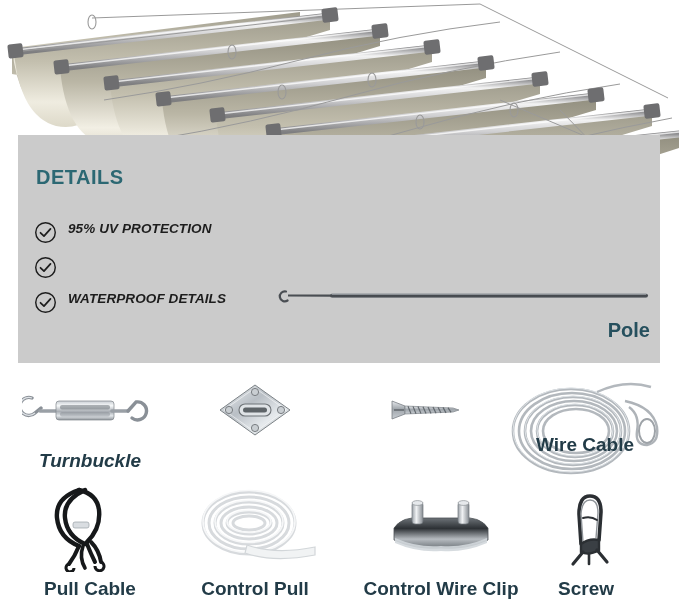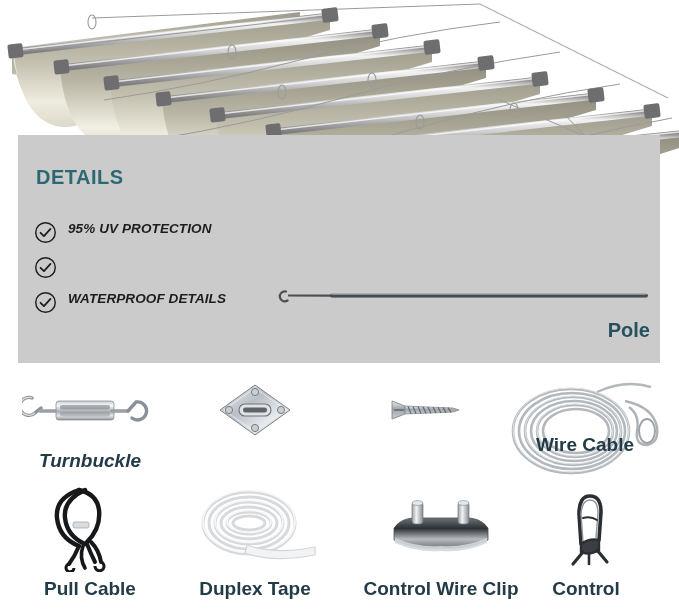--- a/index.html
+++ b/index.html
@@ -416,21 +416,21 @@
           </g>
           <g fill="none" stroke="#f6f7f8" stroke-width="1.6">
             <ellipse cx="60" cy="36.5" rx="46" ry="31"></ellipse>
             <ellipse cx="60" cy="36.5" rx="34" ry="21"></ellipse>
             <ellipse cx="60" cy="36.5" rx="22" ry="11"></ellipse>
           </g>
 
           <path d="M56,68 Q84,78 126,70 L126,62 Q86,70 58,60 Z" fill="#f1f3f4" stroke="#d2d6d9" stroke-width="1.2"></path>
         </svg>
       </div>
-      <div class="acc-label">Duplex Tape</div>
+      <div class="acc-label">Control Pull</div>
     </div>
 
     <div class="acc-cell r2 c6">
       <div class="acc-art">
         <svg width="118" height="60" viewBox="0 0 118 60">
           <defs>
             <linearGradient id="clipg" x1="0" y1="0" x2="0" y2="1">
               <stop offset="0%" stop-color="#6e7479"></stop>
               <stop offset="35%" stop-color="#2d3135"></stop>
               <stop offset="70%" stop-color="#b7bcc1"></stop>
@@ -467,18 +467,18 @@
             <path d="M24,30 Q32,28 38,32" stroke-width="2"></path>
 
             <path d="M22,56 Q30,50 40,52 L40,62 Q30,68 22,64 Z" stroke-width="2.4" fill="#3a3f44"></path>
 
             <path d="M24,64 L14,76" stroke-width="3.2"></path>
             <path d="M38,62 L48,74" stroke-width="3.2"></path>
             <path d="M30,66 L30,76" stroke-width="2.6"></path>
           </g>
         </svg>
       </div>
-      <div class="acc-label">Control</div>
+      <div class="acc-label">Screw</div>
     </div>
 
   </div>
 
 </div>
 
 </body></html>

